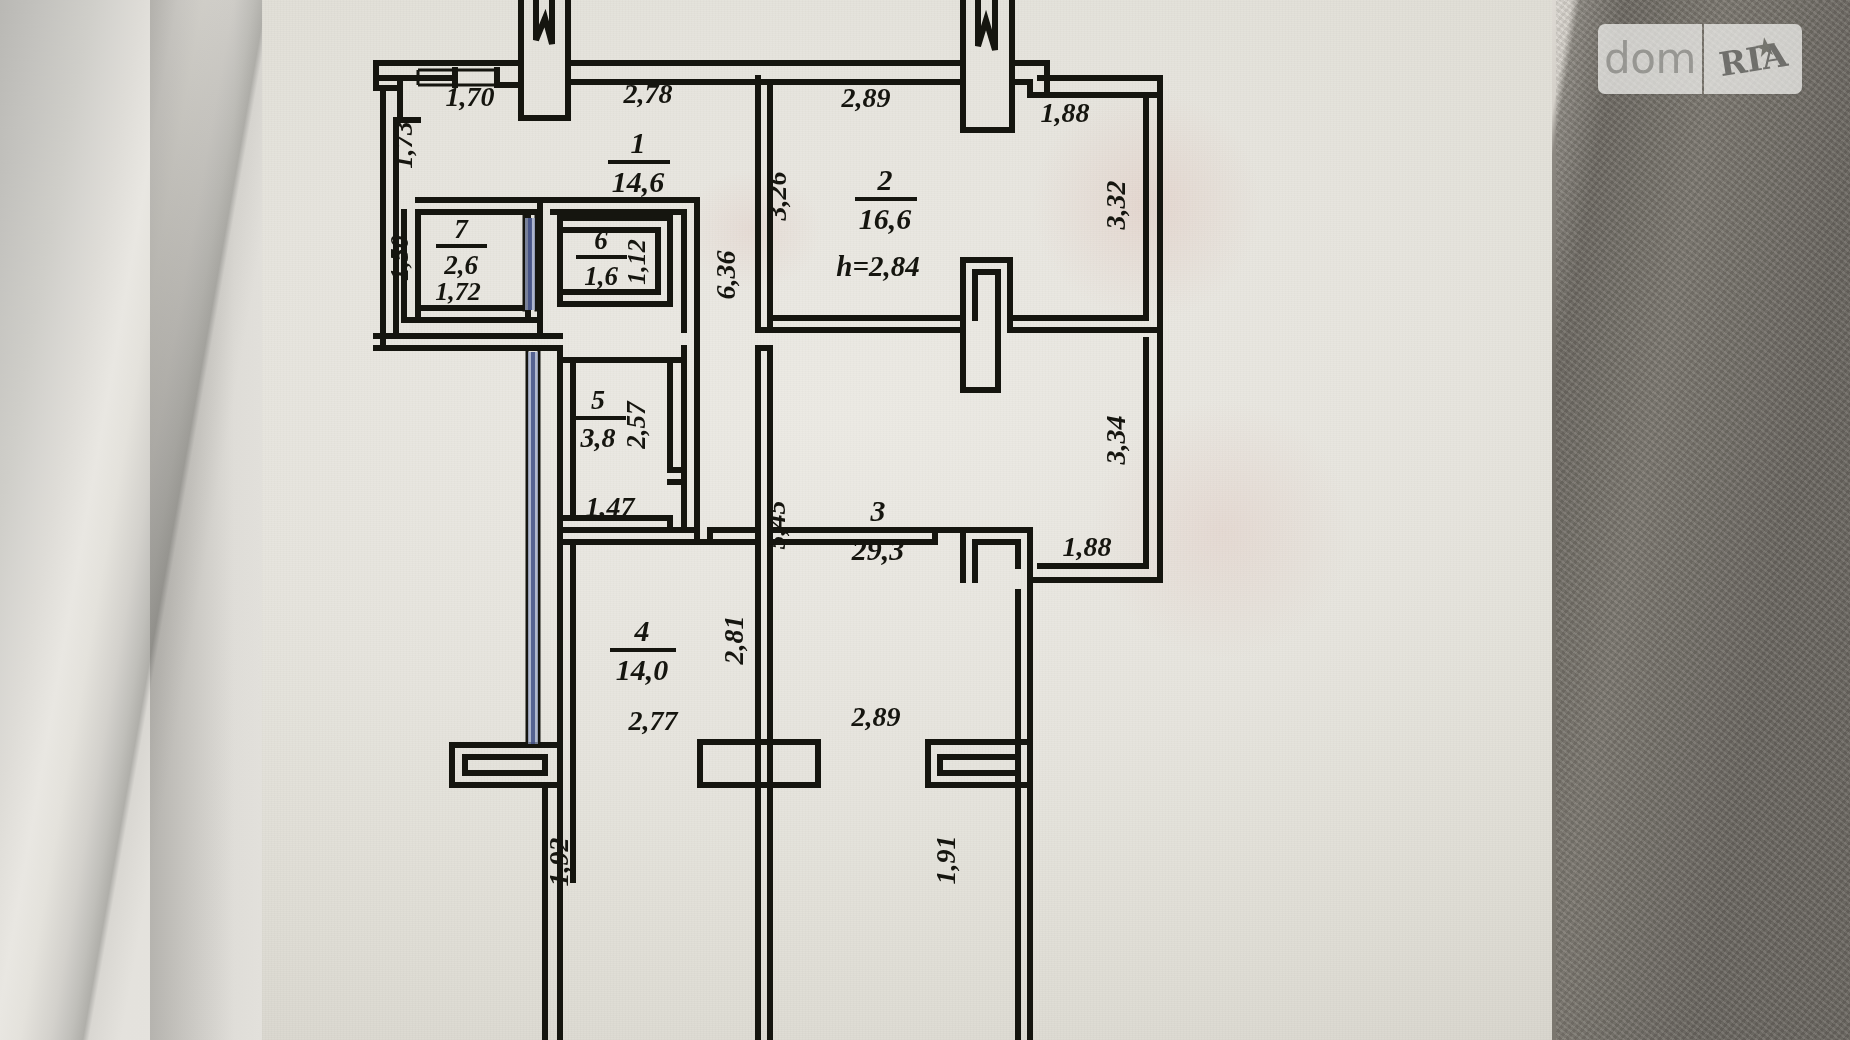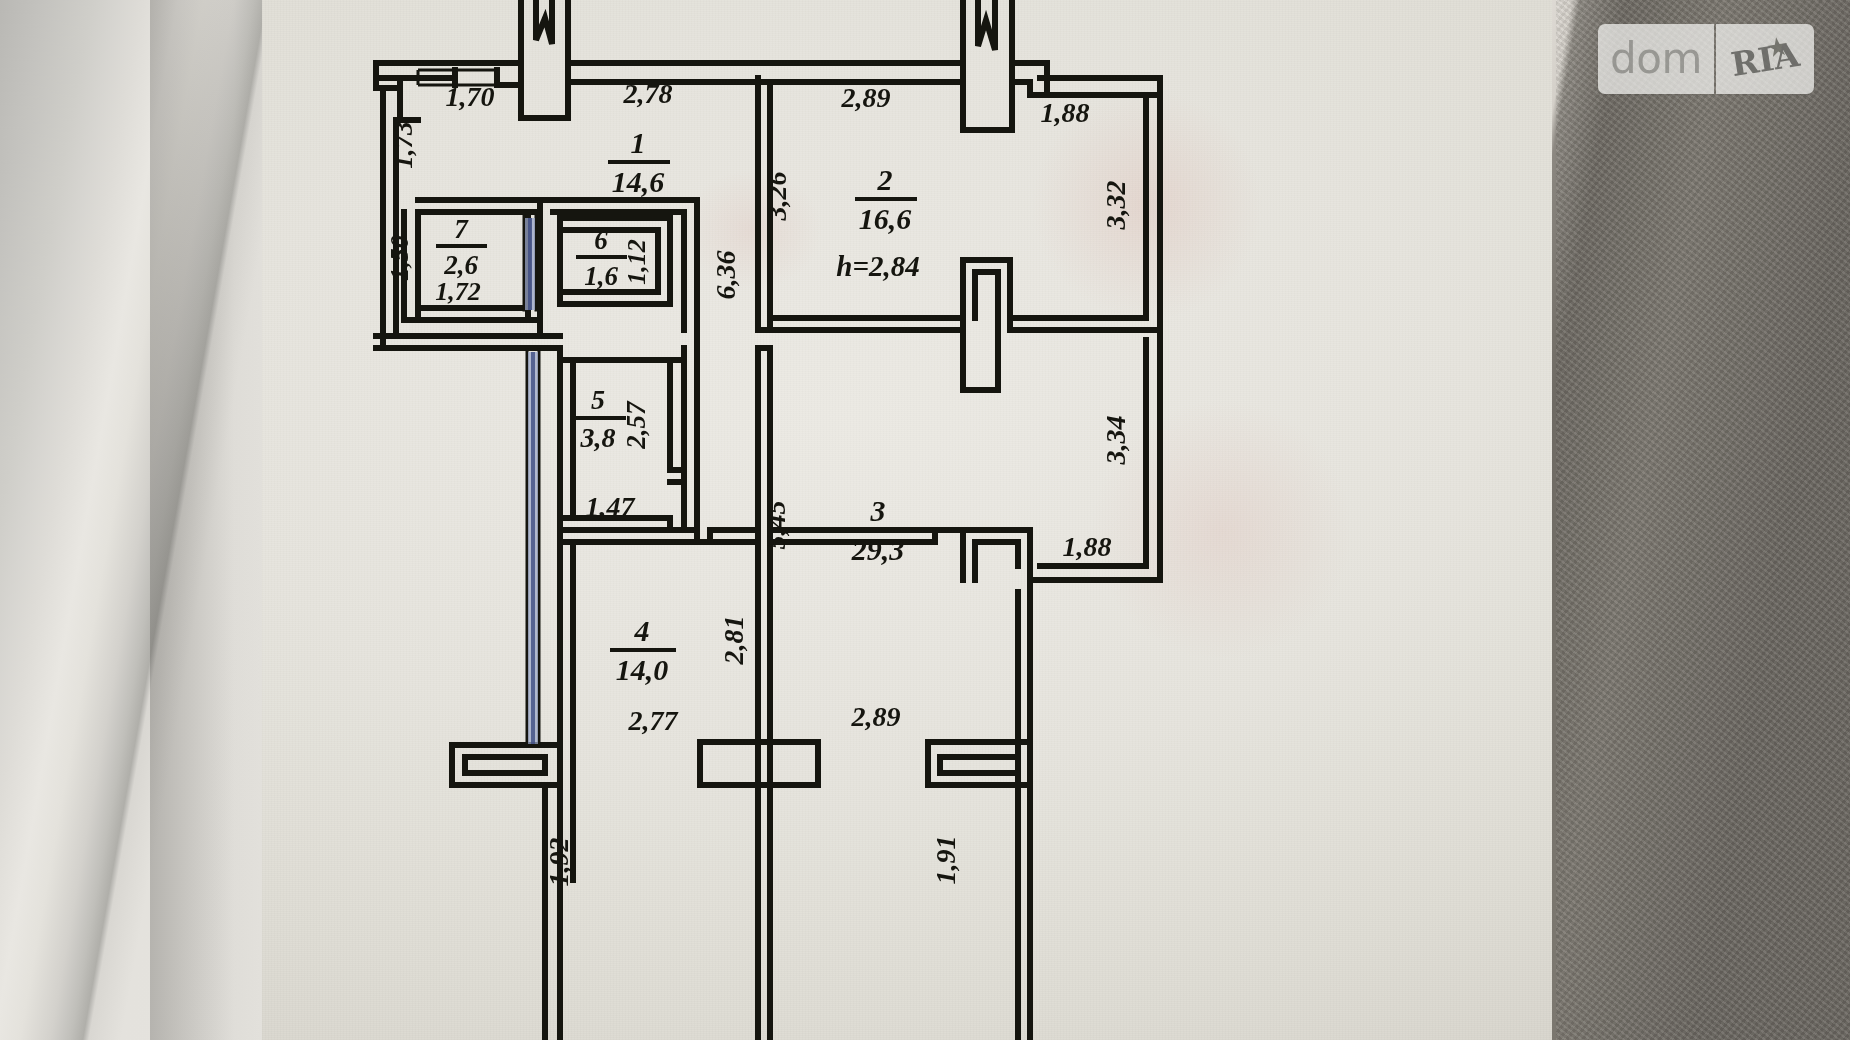--- a/index.html
+++ b/index.html
@@ -67,21 +67,21 @@
     position: absolute; left: 1598px; top: 24px;
     display: flex; align-items: stretch;
     border-radius: 7px; overflow: hidden;
     box-shadow: 0 1px 3px rgba(0,0,0,0.10);
     opacity: 0.88;
   }
   .wm-left, .wm-right {
     background: rgba(248,248,245,0.80);
     display: flex; align-items: center; justify-content: center;
   }
-  .wm-left { width: 116px; height: 70px; }
+  .wm-left { width: 104px; height: 70px; }
   .wm-right { width: 98px; height: 70px; margin-left: 2px; position: relative; }
   .wm-dom {
     font-family: "DejaVu Sans", sans-serif;
     font-size: 42px; color: #9d9d99; letter-spacing: -0.5px; line-height: 1;
   }
   .wm-ria {
     font-family: "DejaVu Serif", serif;
     font-weight: 700; font-size: 33px; color: #6f6f6c;
     transform: rotate(-9deg); letter-spacing: 0px; line-height: 1;
   }

